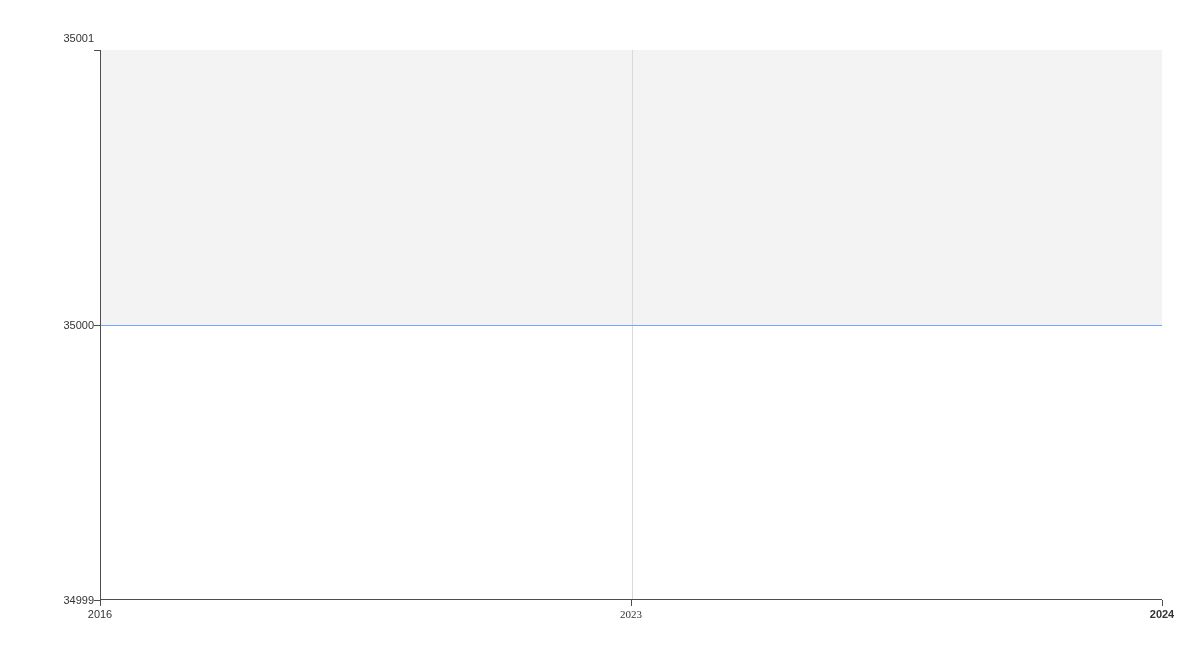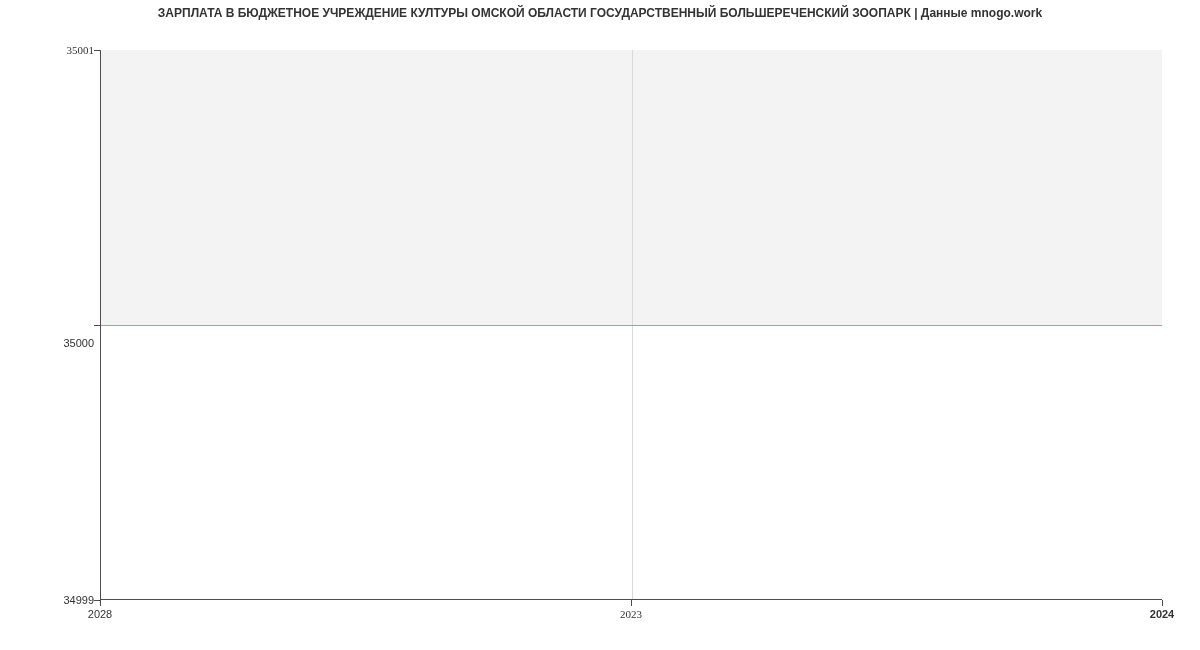--- a/index.html
+++ b/index.html
@@ -92,37 +92,36 @@
     font-size: 11px;
     color: #333;
     transform: translateX(-50%);
   }
 </style>
 </head>
 <body>
 
 <div class="chart-wrap">
 
-  <div class="title">ЗАРПЛАТА В БЮДЖЕТНОЕ УЧРЕЖДЕНИЕ КУЛТУРЫ ОМСКОЙ ОБЛАСТИ ГОСУДАРСТВЕННЫЙ БОЛЬШЕРЕЧЕНСКИЙ ЗООПАРК | Данные mnogo.work</div>
 
   <div class="ytick-label" style="top:600px;">34999</div>
-  <div class="ytick-label" style="top:343px;">35000</div>
-  <div class="ytick-label" style="top:50px;font-family:Liberation Serif, serif;">35001</div>
+  <div class="ytick-label" style="top:325px;">35000</div>
+  <div class="ytick-label" style="top:38px;">35001</div>
 
   <div class="ytick-mark" style="top:600px;"></div>
   <div class="ytick-mark" style="top:325px;"></div>
   <div class="ytick-mark" style="top:50px;"></div>
 
   <div class="plot">
     <div class="shade"></div>
     <div class="vgrid" style="left:50%;"></div>
     <div class="series-line" style="top:50%;"></div>
   </div>
 
   <div class="xtick-mark" style="left:100px;"></div>
   <div class="xtick-mark" style="left:631px;"></div>
   <div class="xtick-mark" style="left:1162px;"></div>
 
-  <div class="xtick-label" style="left:100px;">2028</div>
+  <div class="xtick-label" style="left:100px;">2016</div>
   <div class="xtick-label" style="left:631px;font-family:Liberation Serif, serif;">2023</div>
   <div class="xtick-label" style="left:1162px;font-weight:bold;">2024</div>
 
 </div>
 
 </body></html>

